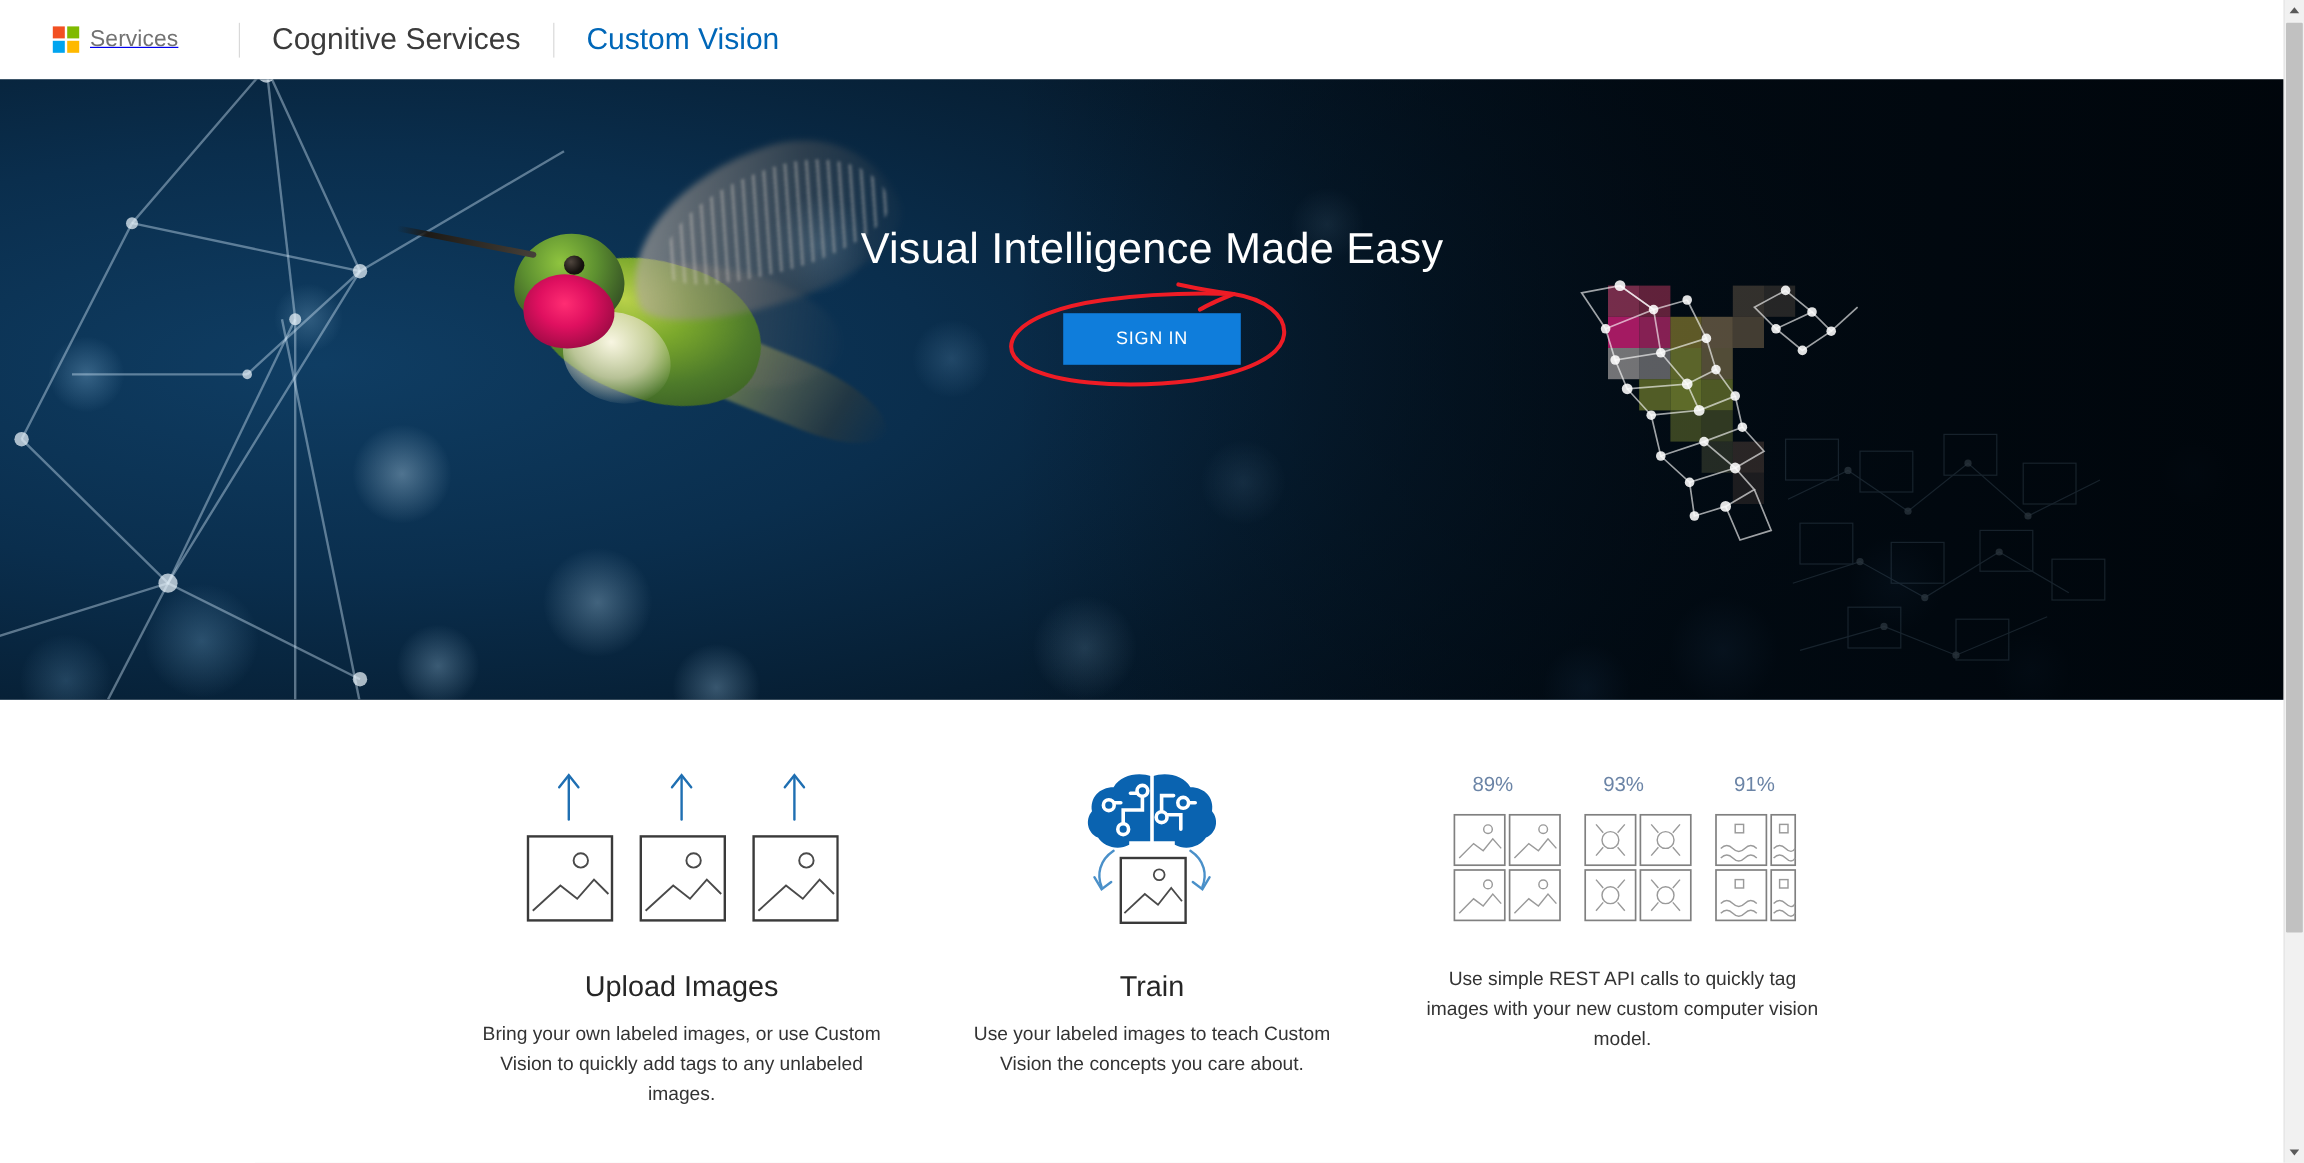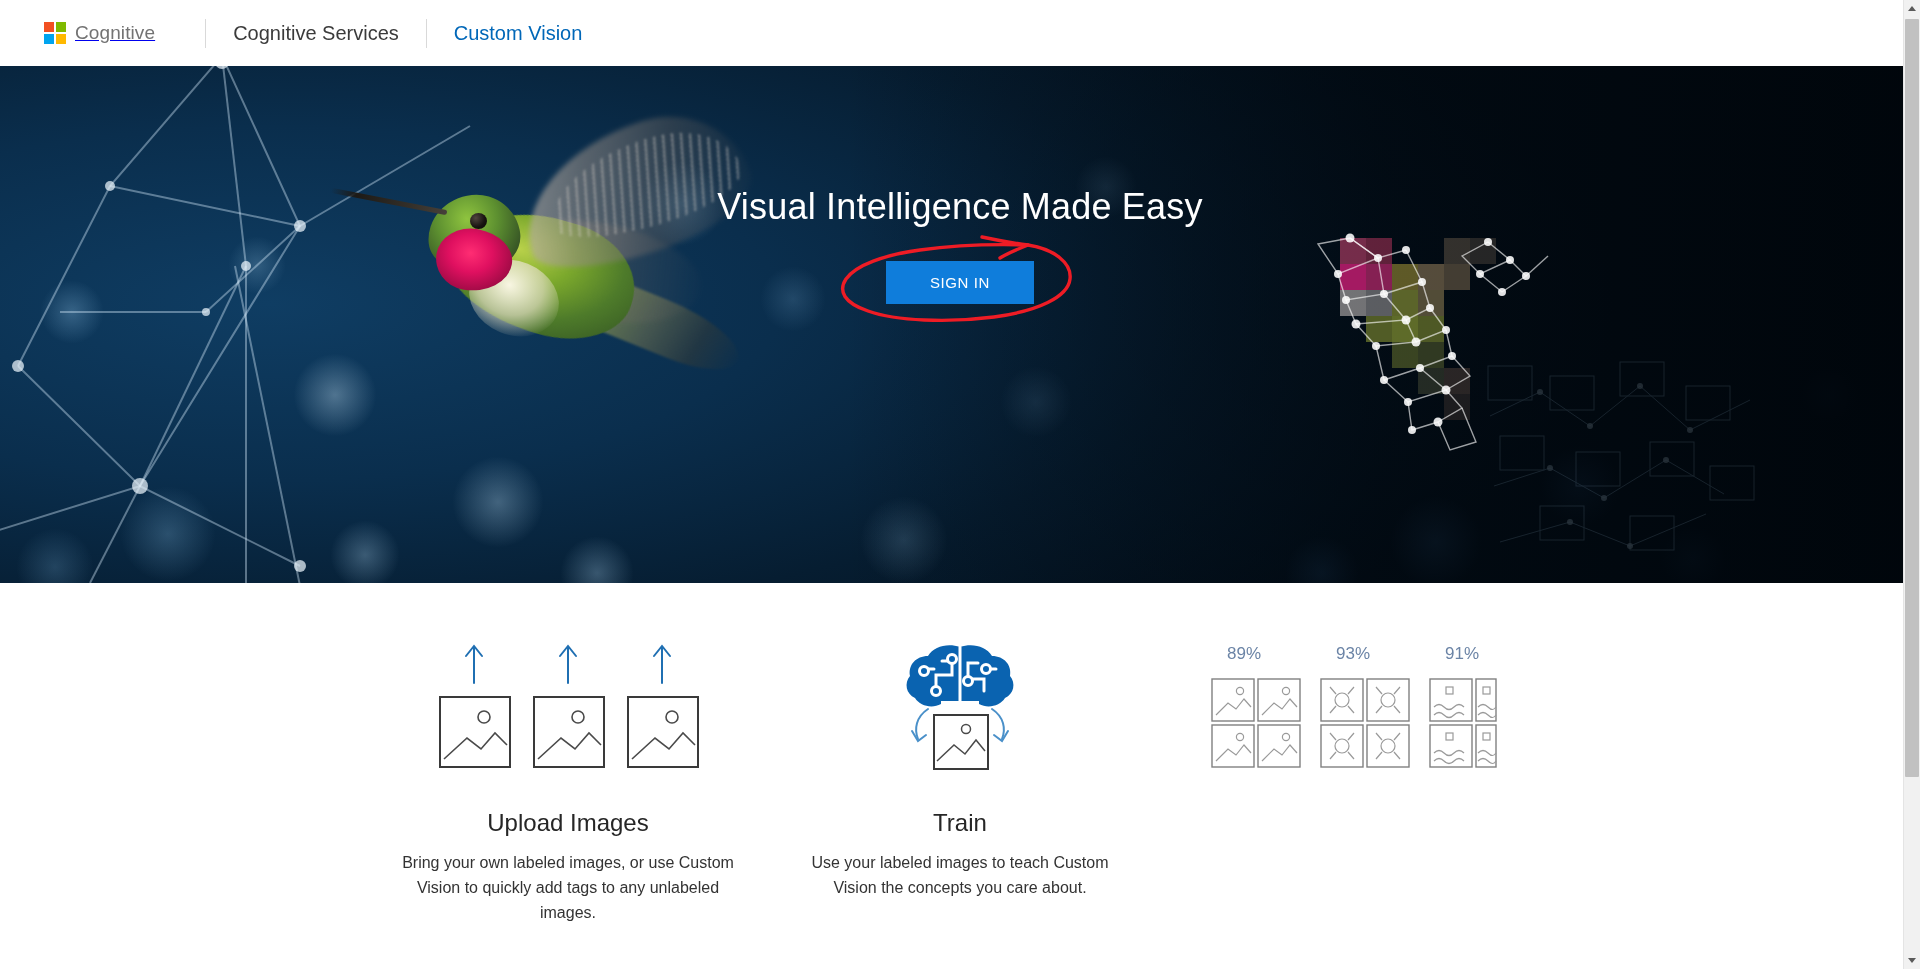--- a/index.html
+++ b/index.html
@@ -61,21 +61,21 @@
 
   .nav-sep {
     width: 1px;
     height: 29px;
     background: #d9d9d9;
     margin: 0 27px;
   }
   .nav-sep.first { margin-left: 50px; }
 
   .nav-link {
-    font-size: 20px;
+    font-size: 25px;
     color: #3b3b3b;
     text-decoration: none;
     white-space: nowrap;
   }
   .nav-link.accent { color: #0067b8; }
 
   
   .hero {
     position: relative;
     height: 517px;
@@ -312,21 +312,21 @@
 
   <div class="topnav">
 
     <a class="ms-logo" href="#">
       <span class="ms-squares">
         <i class="sq-r"></i>
           <i class="sq-g"></i>
           <i class="sq-b"></i>
           <i class="sq-y"></i>
       </span>
-      <span class="ms-word">Cognitive</span>
+      <span class="ms-word">Services</span>
     </a>
 
     <span class="nav-sep first"></span>
     <a class="nav-link" href="#">Cognitive Services</a>
 
     <span class="nav-sep"></span>
     <a class="nav-link accent" href="#">Custom Vision</a>
   </div>
 
   <div class="hero">
@@ -632,20 +632,21 @@
             <path d="M276,76 q5,-5 10,0 t8,0"></path>
             <rect x="244" y="94" width="7" height="7"></rect>
             <path d="M232,114 q5,-5 10,0 t10,0 t10,0"></path>
             <path d="M232,122 q5,-5 10,0 t10,0 t10,0"></path>
             <rect x="281" y="94" width="7" height="7"></rect>
             <path d="M276,114 q5,-5 10,0 t8,0"></path>
             <path d="M276,122 q5,-5 10,0 t8,0"></path>
           </g>
         </svg>
       </div>
+      <div class="feat-desc">Use simple REST API calls to quickly tag images with your new custom computer vision model.</div>
     </div>
   </div>
 
   <div class="scrollbar">
     <div class="sb-btn up">
       <span class="sb-arrow up"></span>
     </div>
     <div class="sb-thumb"></div>
     <div class="sb-btn down">
       <span class="sb-arrow down"></span>

